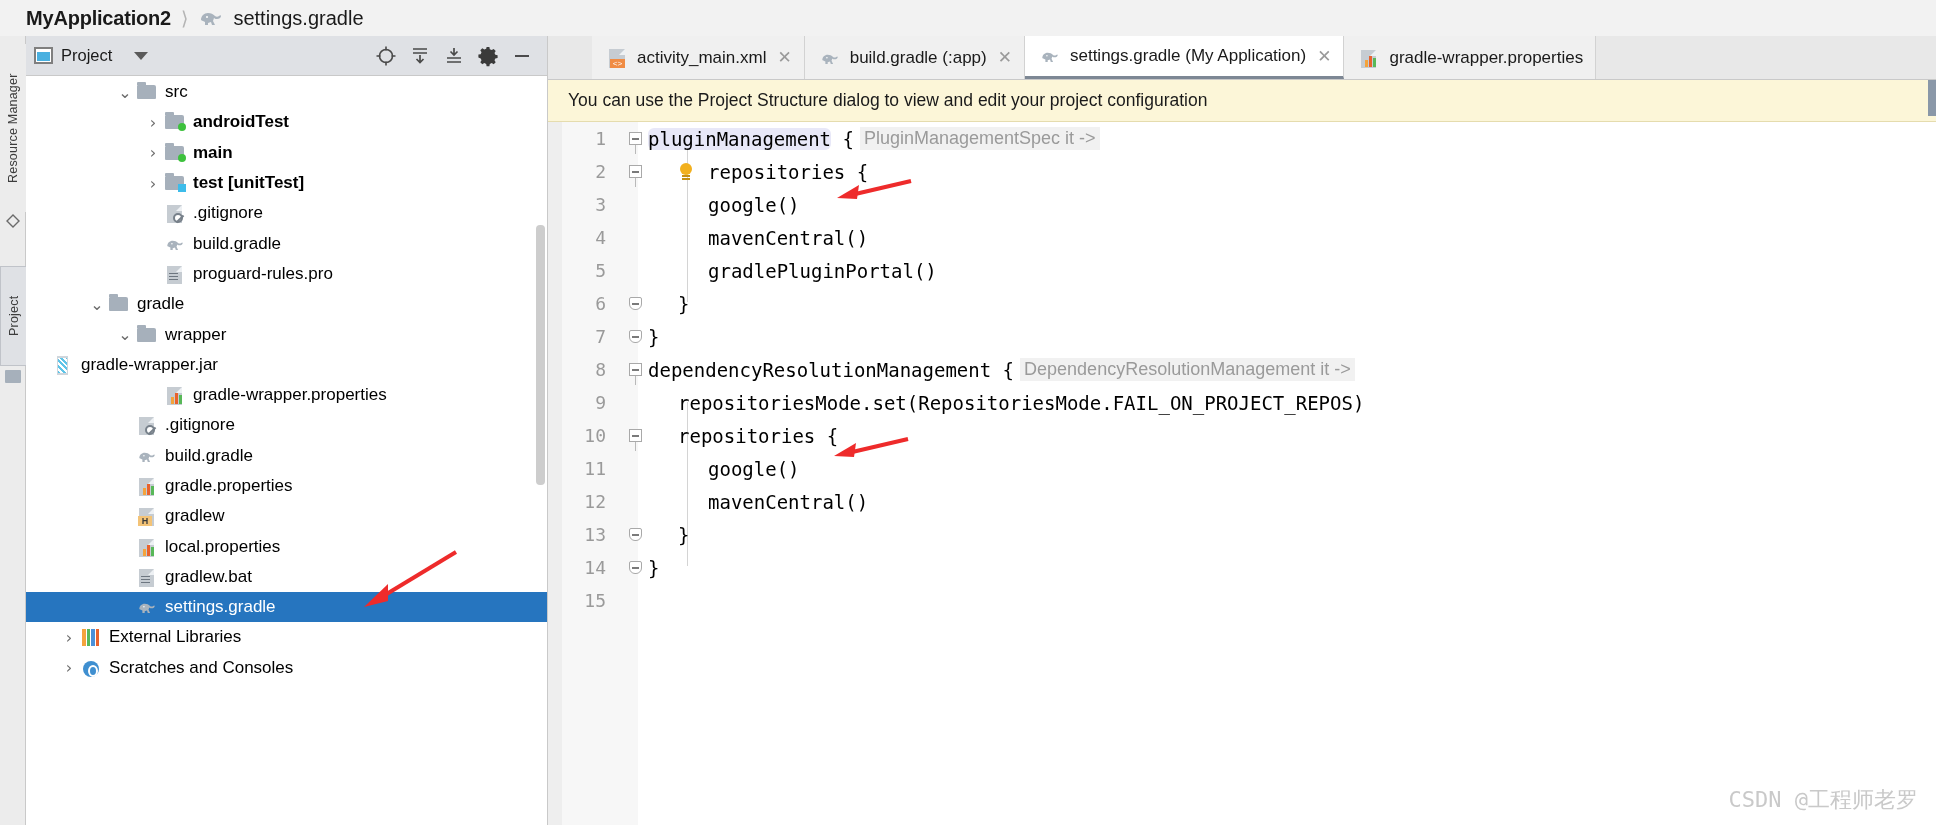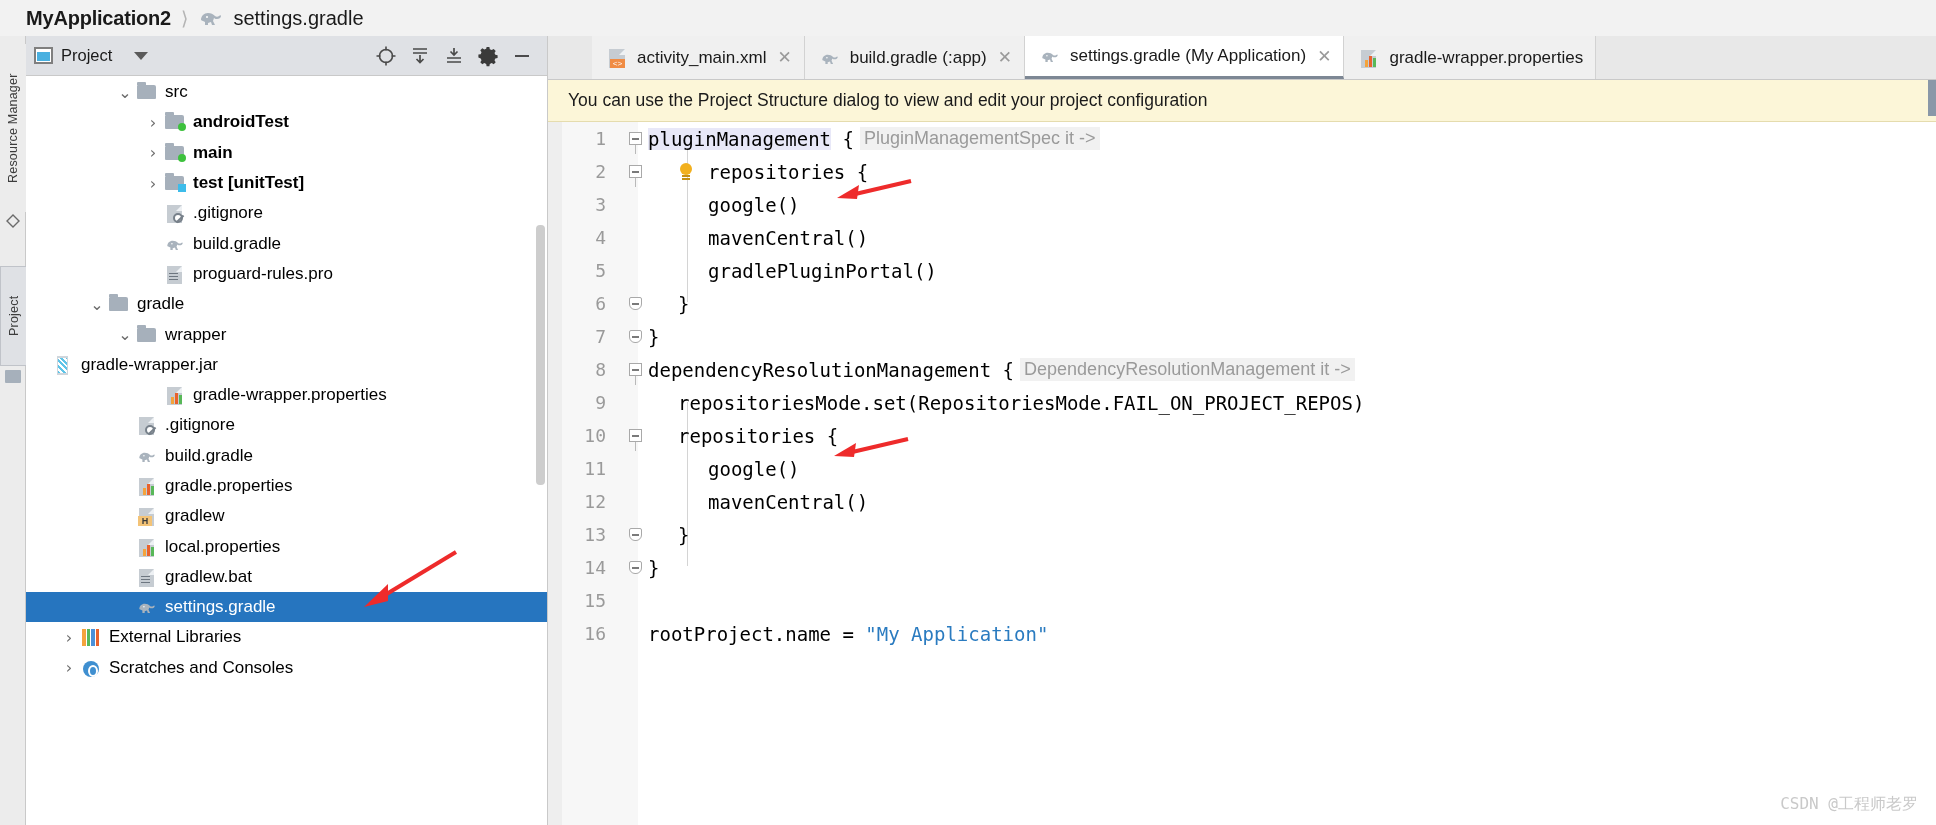--- a/index.html
+++ b/index.html
@@ -151,36 +151,36 @@
 
   .code { position:relative; height:703px; overflow:hidden; background:#fff; font-family:"DejaVu Sans Mono","Liberation Mono",monospace; }
   .gutter { position:absolute; left:0; top:0; width:90px; height:100%; background:#f7f7f7; border-right:0; }
   .gut-edge{ position:absolute; left:0; top:0; width:14px; height:100%; background:#eeeeee;}
   .codelines { position:absolute; left:0; top:0; right:0; }
   .cl { height:33px; display:flex; align-items:center; font-size:19px; }
   .lnum { width:74px; text-align:right; padding-right:16px; color:#9a9a9a; font-size:18px; flex:none;
           font-family:"DejaVu Sans Mono","Liberation Mono",monospace;}
   .fold { width:26px; display:flex; align-items:center; justify-content:center; flex:none; }
   .ctext { white-space:pre; color:#000; }
-  .hl-kw { background:#e8e8f8; }
+  .hl-kw { background:#e8e8f8;border-radius:6px; }
   .hint { color:#9a9a9a; background:#f1f1f1; font-family:"Liberation Sans",sans-serif; font-size:18px; padding:1px 4px;}
   .str { color:#2a7bc0; }
   .bulb { width:16px; height:18px; position:relative; display:inline-block; margin-right:2px;}
   .bulb:before{content:"";position:absolute;left:2px;top:0;width:12px;height:12px;border-radius:50%;background:#f2b01e;}
   .bulb:after{content:"";position:absolute;left:4px;top:12px;width:8px;height:2px;background:#c58f12;box-shadow:0 3px 0 #c58f12;}
   .foldmark{width:13px;height:13px;border:1px solid #a9a9a9;background:#fff;position:relative;}
   .foldmark:after{content:"";position:absolute;left:2px;top:5px;width:7px;height:1.5px;background:#7a7a7a;}
   .foldmark.start:before{content:"";position:absolute;left:5px;top:12px;width:1px;height:9px;background:#b9b9b9;}
   .foldmark.end{border-radius:2px 2px 6px 6px;}
   .vline{position:absolute;width:1px;background:#d4d4d4;}
 
   
   .ann { position:absolute; pointer-events:none; }
 
-  .watermark { position:absolute; right:18px; bottom:10px; font-size:16px; color:#c9c9c9;}
+  .watermark { position:absolute; right:18px; bottom:10px; font-size:22px; color:#c9c9c9;}
   .editor-scroll{position:absolute;right:0;top:44px;width:8px;height:36px;background:#8a98a8;}
 </style>
 </head>
 <body>
 
 <div class="app">
 
   <div class="breadcrumb-bar">
     <span class="bc-project">MyApplication2</span>
     <span class="bc-sep">⟩</span>
@@ -605,28 +605,20 @@
               <span class="ctext">}</span>
             </span>
           </div>
           <div class="cl">
             <span class="lnum">15</span>
             <span class="fold"></span>
             <span style="display: flex; align-items: center; margin-left: 0px;">
               <span class="ctext"></span>
             </span>
           </div>
-          <div class="cl">
-            <span class="lnum">16</span>
-            <span class="fold"></span>
-            <span style="display: flex; align-items: center; margin-left: 0px;">
-              <span class="ctext">rootProject.name = </span>
-              <span class="ctext str">"My Application"</span>
-            </span>
-          </div>
         </div>
 
       <svg class="ann" style="left:285px; top:55px;" width="80" height="30" viewBox="0 0 80 30">
         <path d="M78 4 L18 18" stroke="#ee2b2b" stroke-width="4" fill="none"></path>
         <path d="M4 21 L26 8 L24 22 Z" fill="#ee2b2b"></path>
       </svg>
       <svg class="ann" style="left:282px; top:313px;" width="80" height="30" viewBox="0 0 80 30">
         <path d="M78 4 L18 18" stroke="#ee2b2b" stroke-width="4" fill="none"></path>
         <path d="M4 21 L26 8 L24 22 Z" fill="#ee2b2b"></path>
       </svg>

